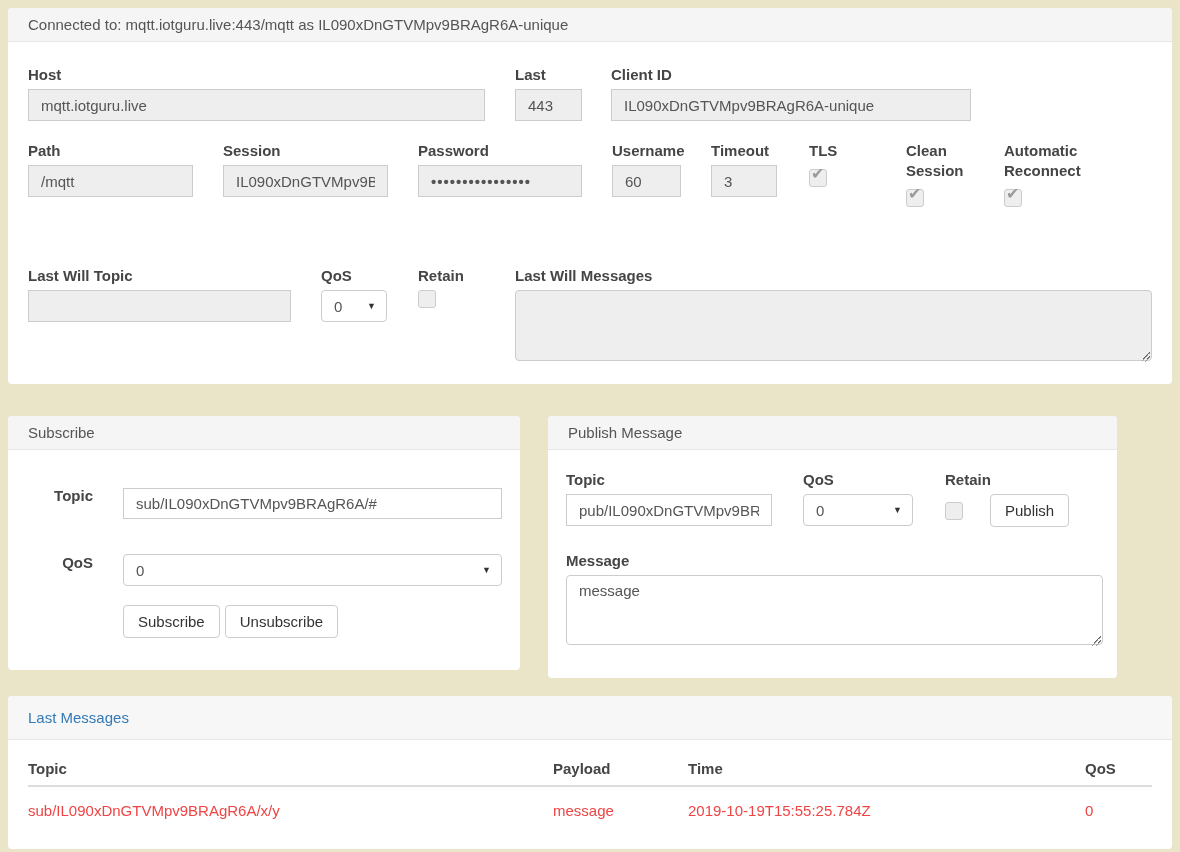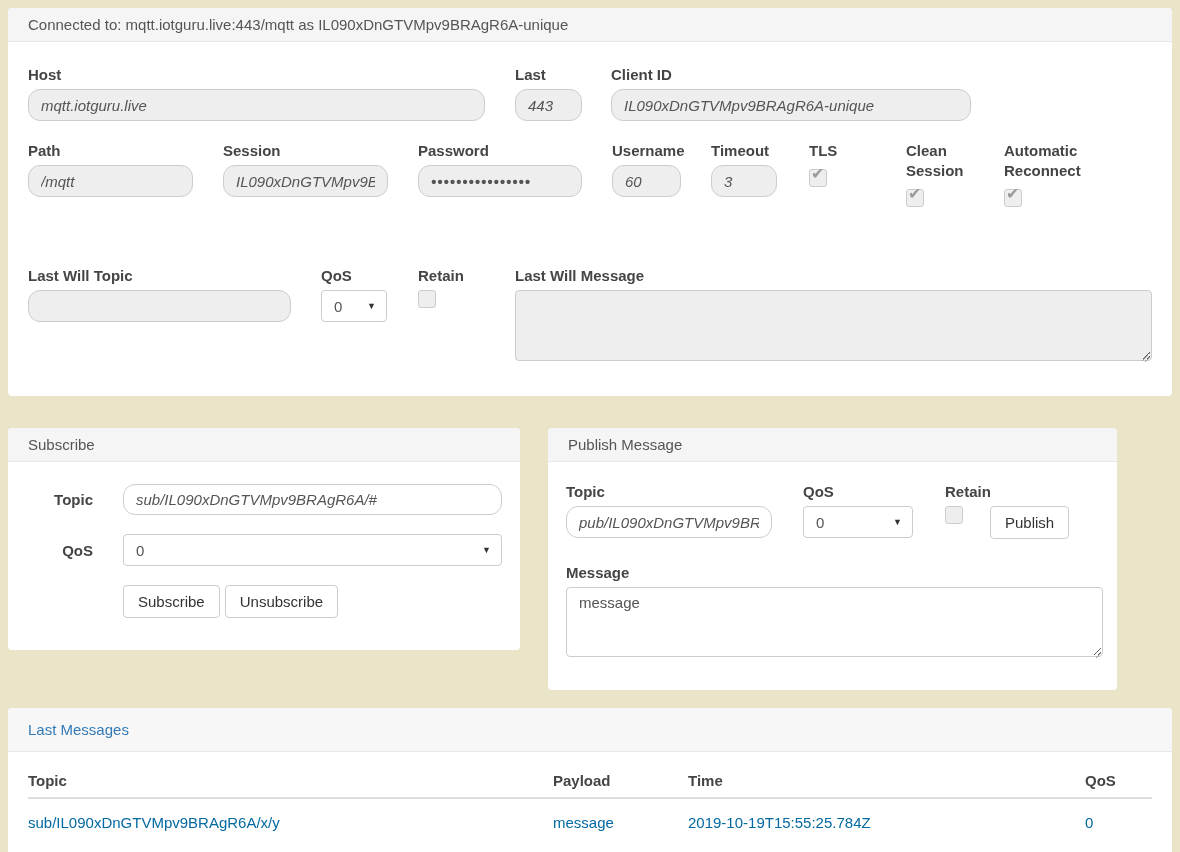--- a/index.html
+++ b/index.html
@@ -14,42 +14,41 @@
 
   .panel { background: #fff; border-radius: 4px; overflow: hidden; }
   .panel-heading {
     background: #f5f5f5;
     border-bottom: 1px solid #e7e7e7;
     padding: 8px 20px;
     color: #555;
   }
 
   
-  .conn-body { padding: 23px 20px 32px 20px; }
+  .conn-body { padding: 23px 20px 20px 20px; }
   .form-row { display: flex; align-items: flex-start; }
   .field label, .col-label {
     display: block;
     font-weight: 700;
     color: #454545;
     margin-bottom: 3px;
     line-height: 20px;
     white-space: normal;
   }
   input.ctl, .textarea.ctl {
     height: 32px;
     border: 1px solid #ccc;
-    border-radius: 12px;
+    border-radius: 0;
     padding: 0 12px;
     font-family: "Liberation Sans", sans-serif;
     font-size: 15px;
     color: #555;
     background: #fff;
     width: 100%;
     outline: none;
-    font-style: italic;
   }
   input.disabled, .disabled-box { background: #eee; }
   .w-host { width: 457px; margin-right: 30px; }
   .w-port { width: 67px; margin-right: 29px; }
   .w-clientid { width: 360px; margin-right: 33px; }
   .btn {
     display: inline-block;
     background: #fff;
     border: 1px solid #ccc;
     border-radius: 4px;
@@ -132,50 +131,50 @@
   .sub-panel { width: 512px; }
   .pub-panel { width: 569px; }
 
   .sub-body { padding: 22px 18px 32px 20px; }
   .hrow { display: flex; align-items: center; margin-bottom: 19px; }
   .hrow:last-child { margin-bottom: 0; }
   .hlabel {
     width: 65px; margin-right: 30px;
     text-align: right; font-weight: 700; color: #454545;
   }
-  .hfield { flex: 1; }
+  .hfield { flex: 1; margin-top: 16px; }
   .btn-row { margin-left: 95px; display: flex; gap: 5px; }
   input.sub-topic { height: 31px; }
 
   .pub-body { padding: 20px 14px 30px 18px; }
   .pub-row1 { display: flex; align-items: flex-start; }
   .w-pubtopic { width: 206px; margin-right: 31px; }
   .w-pubqos { width: 110px; margin-right: 32px; }
-  .retain-inline { display: flex; align-items: flex-start; gap: 27px; }
+  .retain-inline { display: flex; align-items: center; gap: 27px; }
   .retain-inline .checkbox { margin-top: 0; }
   .pub-row2 { margin-top: 24px; }
   .ta-msg { height: 70px; }
   .field label { margin-bottom: 4px; }
 
   
   .lm-panel { margin-top: 18px; }
   .lm-heading {
     background: #f7f7f7;
     border-bottom: 1px solid #e7e7e7;
     padding: 13px 20px;
     color: #337ab7;
   }
   .lm-body { padding: 20px 20px 25px 20px; }
   table.lm { width: 100%; border-collapse: collapse; table-layout: fixed; }
   table.lm th {
     text-align: left; font-weight: 700; color: #454545;
     padding: 0 0 8px 0; border-bottom: 2px solid #ddd;
     font-size: 15px;
   }
-  table.lm td { padding: 15px 0 5px 0; color: #0369a1; font-size: 15px; }
+  table.lm td { padding: 15px 0 5px 0; color: #ef4444; font-size: 15px; }
   .col-topic { width: 525px; }
   .col-payload { width: 135px; }
   .col-time { width: 397px; }
 </style>
 </head>
 <body>
 
 <div class="page">
 
   <div class="panel">
@@ -250,21 +249,21 @@
           <div class="select disabled-box">
             <span>0</span>
             <span class="arrow">▼</span>
           </div>
         </div>
         <div class="field w-lwretain">
           <label>Retain</label>
           <div class="checkbox" style="margin-top:3px;"></div>
         </div>
         <div class="field w-lwmsg">
-          <label>Last Will Message</label>
+          <label>Last Will Messages</label>
           <div class="ta-wrap">
             <textarea class="textarea ta-lw" readonly="" style=""></textarea>
             <span class="resize-grip"></span>
           </div>
         </div>
       </div>
 
     </div>
   </div>
 

